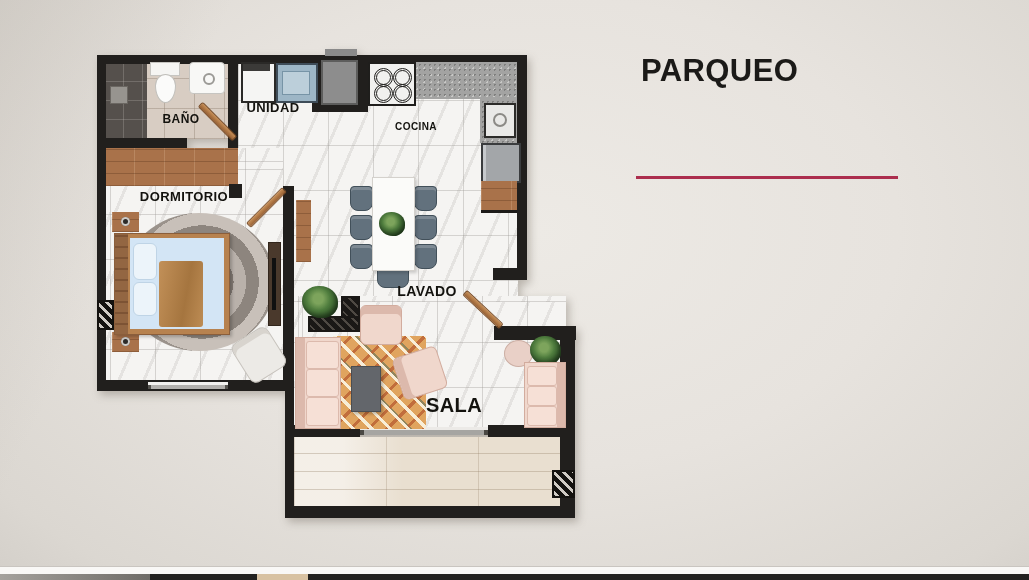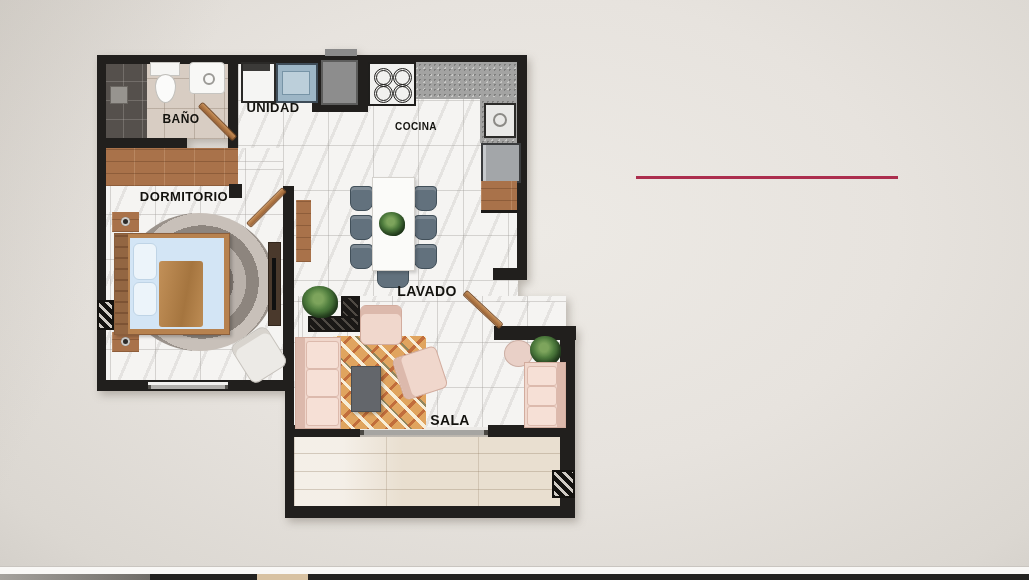--- a/index.html
+++ b/index.html
@@ -183,24 +183,25 @@
       <div class="a" style="left:2px;top:3px;width:28px;height:18px;background:#f6e0d6;border:1px solid #dcbaad;border-radius:3px"></div>
       <div class="a" style="left:2px;top:23px;width:28px;height:18px;background:#f6e0d6;border:1px solid #dcbaad;border-radius:3px"></div>
       <div class="a" style="left:2px;top:43px;width:28px;height:18px;background:#f6e0d6;border:1px solid #dcbaad;border-radius:3px"></div>
     </div>
 
     <div class="lbl" style="left:150px;top:112px;width:62px;font-size:12px">BAÑO</div>
     <div class="lbl" style="left:241px;top:100px;width:64px;font-size:13px">UNIDAD</div>
     <div class="lbl" style="left:384px;top:121px;width:64px;font-size:10px">COCINA</div>
     <div class="lbl" style="left:138px;top:189px;width:92px;font-size:13px">DORMITORIO</div>
     <div class="lbl" style="left:388px;top:283px;width:78px;font-size:14px">LAVADO</div>
-    <div class="lbl" style="left:426px;top:412px;width:48px;font-size:14px">SALA</div>
+    <div class="lbl" style="left:426px;top:394px;width:48px;font-size:20px">SALA</div>
   </div>
 
   <div id="title">
+    <div>PARQUEO</div>
   </div>
   <div id="divider"></div>
 
   <div class="a" style="left:0;top:566px;width:1029px;height:1px;background:#c9c5c0"></div>
   <div class="a" style="left:0;top:567px;width:1029px;height:7px;background:#f9f8f6"></div>
   <div class="a" style="left:0;top:574px;width:1029px;height:6px;background:#232220"></div>
   <div class="a" style="left:0;top:574px;width:150px;height:6px;background:linear-gradient(90deg,#a5a29d,#6e6b66)"></div>
   <div class="a" style="left:257px;top:574px;width:51px;height:6px;background:#d8c2a2"></div>
 
 </div>

